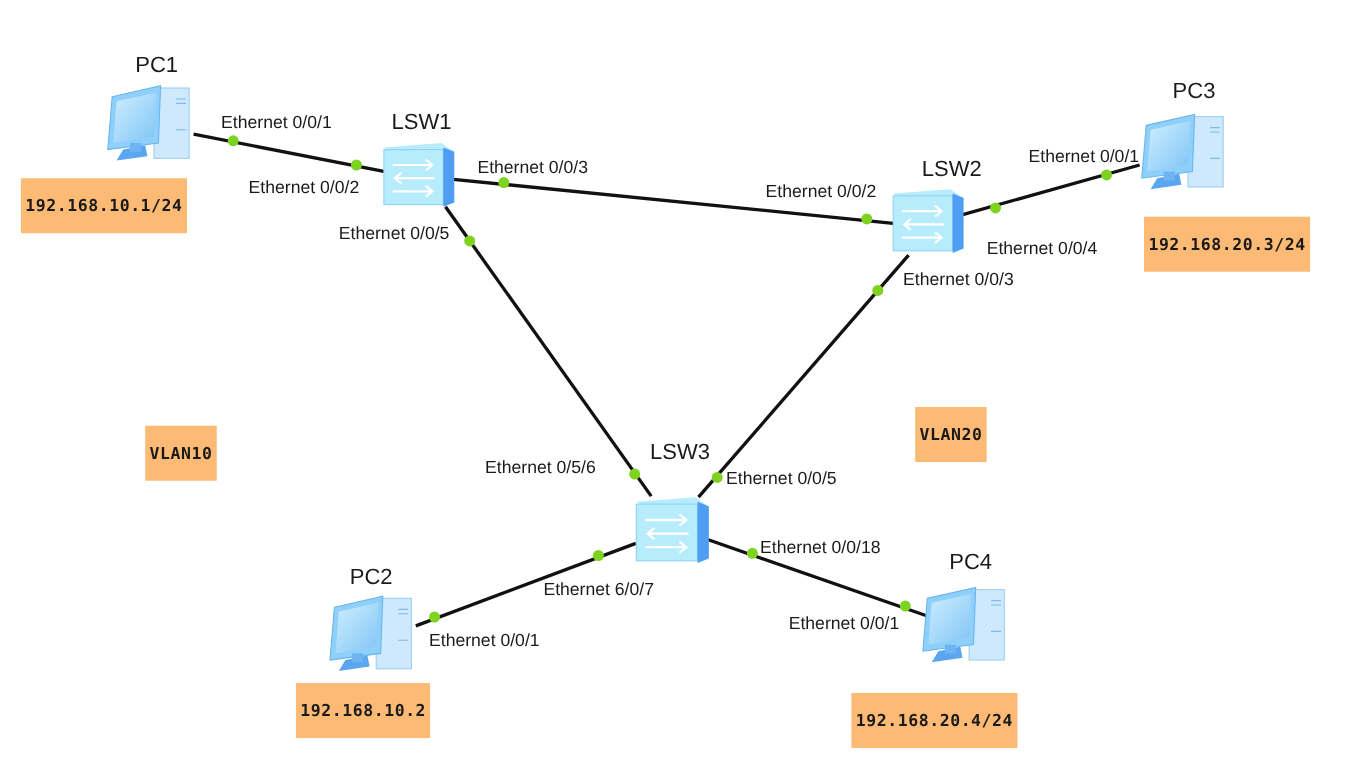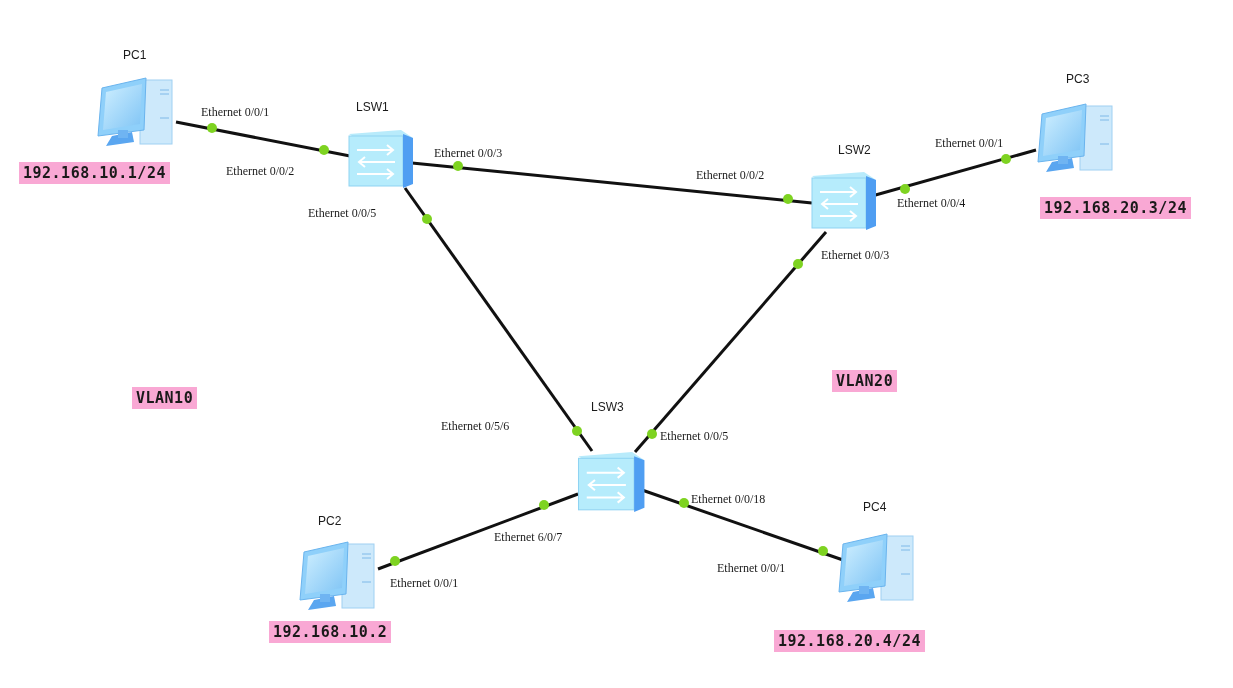--- a/index.html
+++ b/index.html
@@ -1,20 +1,20 @@
 <!DOCTYPE html>
 <html><head>
 <meta charset="utf-8">
 <style>
   html, body { margin:0; padding:0; background:#ffffff; }
   #canvas { position:relative; width:1233px; height:688px; background:#ffffff; overflow:hidden; font-family:"Liberation Sans", sans-serif; }
   svg#links { position:absolute; left:0; top:0; }
-  .label { position:absolute; font-size:12px; color:#1a1a1a; white-space:nowrap; line-height:16px;font-family:Liberation Serif, serif; }
-  .devname { position:absolute; font-size:12px; color:#1a1a1a; white-space:nowrap; }
-  .tag { position:absolute; background:#f9a8d4; font-family:"DejaVu Sans Mono", monospace; font-size:15px; color:#1a1a1a; padding:2px 4px; line-height:18px; white-space:nowrap; font-weight:bold; letter-spacing:0.5px; }
+  .label { position:absolute; font-size:16px; color:#1a1a1a; white-space:nowrap; line-height:16px; }
+  .devname { position:absolute; font-size:20px; color:#1a1a1a; white-space:nowrap; }
+  .tag { position:absolute; background:#fdba74; font-family:"DejaVu Sans Mono", monospace; font-size:15px; color:#1a1a1a; padding:16px 4px; line-height:18px; white-space:nowrap; font-weight:bold; letter-spacing:0.5px; }
   .device { position:absolute; }
 </style>
 </head>
 <body>
 
 <div id="canvas">
   <svg id="links" width="1233" height="688">
     <g stroke="#111111" stroke-width="3" fill="none">
       <line x1="176" y1="122" x2="350" y2="156"></line>
       <line x1="412" y1="163" x2="812" y2="203"></line>
@@ -134,21 +134,21 @@
   <div class="tag" style="left:774px;top:630px">192.168.20.4/24</div>
 
   <div class="tag" style="left:132px;top:387px">VLAN10</div>
   <div class="tag" style="left:832px;top:370px">VLAN20</div>
 
   <div class="label" style="left:201px;top:104px">Ethernet 0/0/1</div>
   <div class="label" style="left:226px;top:163px">Ethernet 0/0/2</div>
   <div class="label" style="left:434px;top:145px">Ethernet 0/0/3</div>
   <div class="label" style="left:308px;top:205px">Ethernet 0/0/5</div>
   <div class="label" style="left:696px;top:167px">Ethernet 0/0/2</div>
-  <div class="label" style="left:897px;top:195px">Ethernet 0/0/4</div>
+  <div class="label" style="left:897px;top:219px">Ethernet 0/0/4</div>
   <div class="label" style="left:821px;top:247px">Ethernet 0/0/3</div>
   <div class="label" style="left:935px;top:135px">Ethernet 0/0/1</div>
   <div class="label" style="left:441px;top:418px">Ethernet 0/5/6</div>
   <div class="label" style="left:660px;top:428px">Ethernet 0/0/5</div>
   <div class="label" style="left:494px;top:529px">Ethernet 6/0/7</div>
   <div class="label" style="left:691px;top:491px">Ethernet 0/0/18</div>
   <div class="label" style="left:390px;top:575px">Ethernet 0/0/1</div>
   <div class="label" style="left:717px;top:560px">Ethernet 0/0/1</div>
 </div>
 

